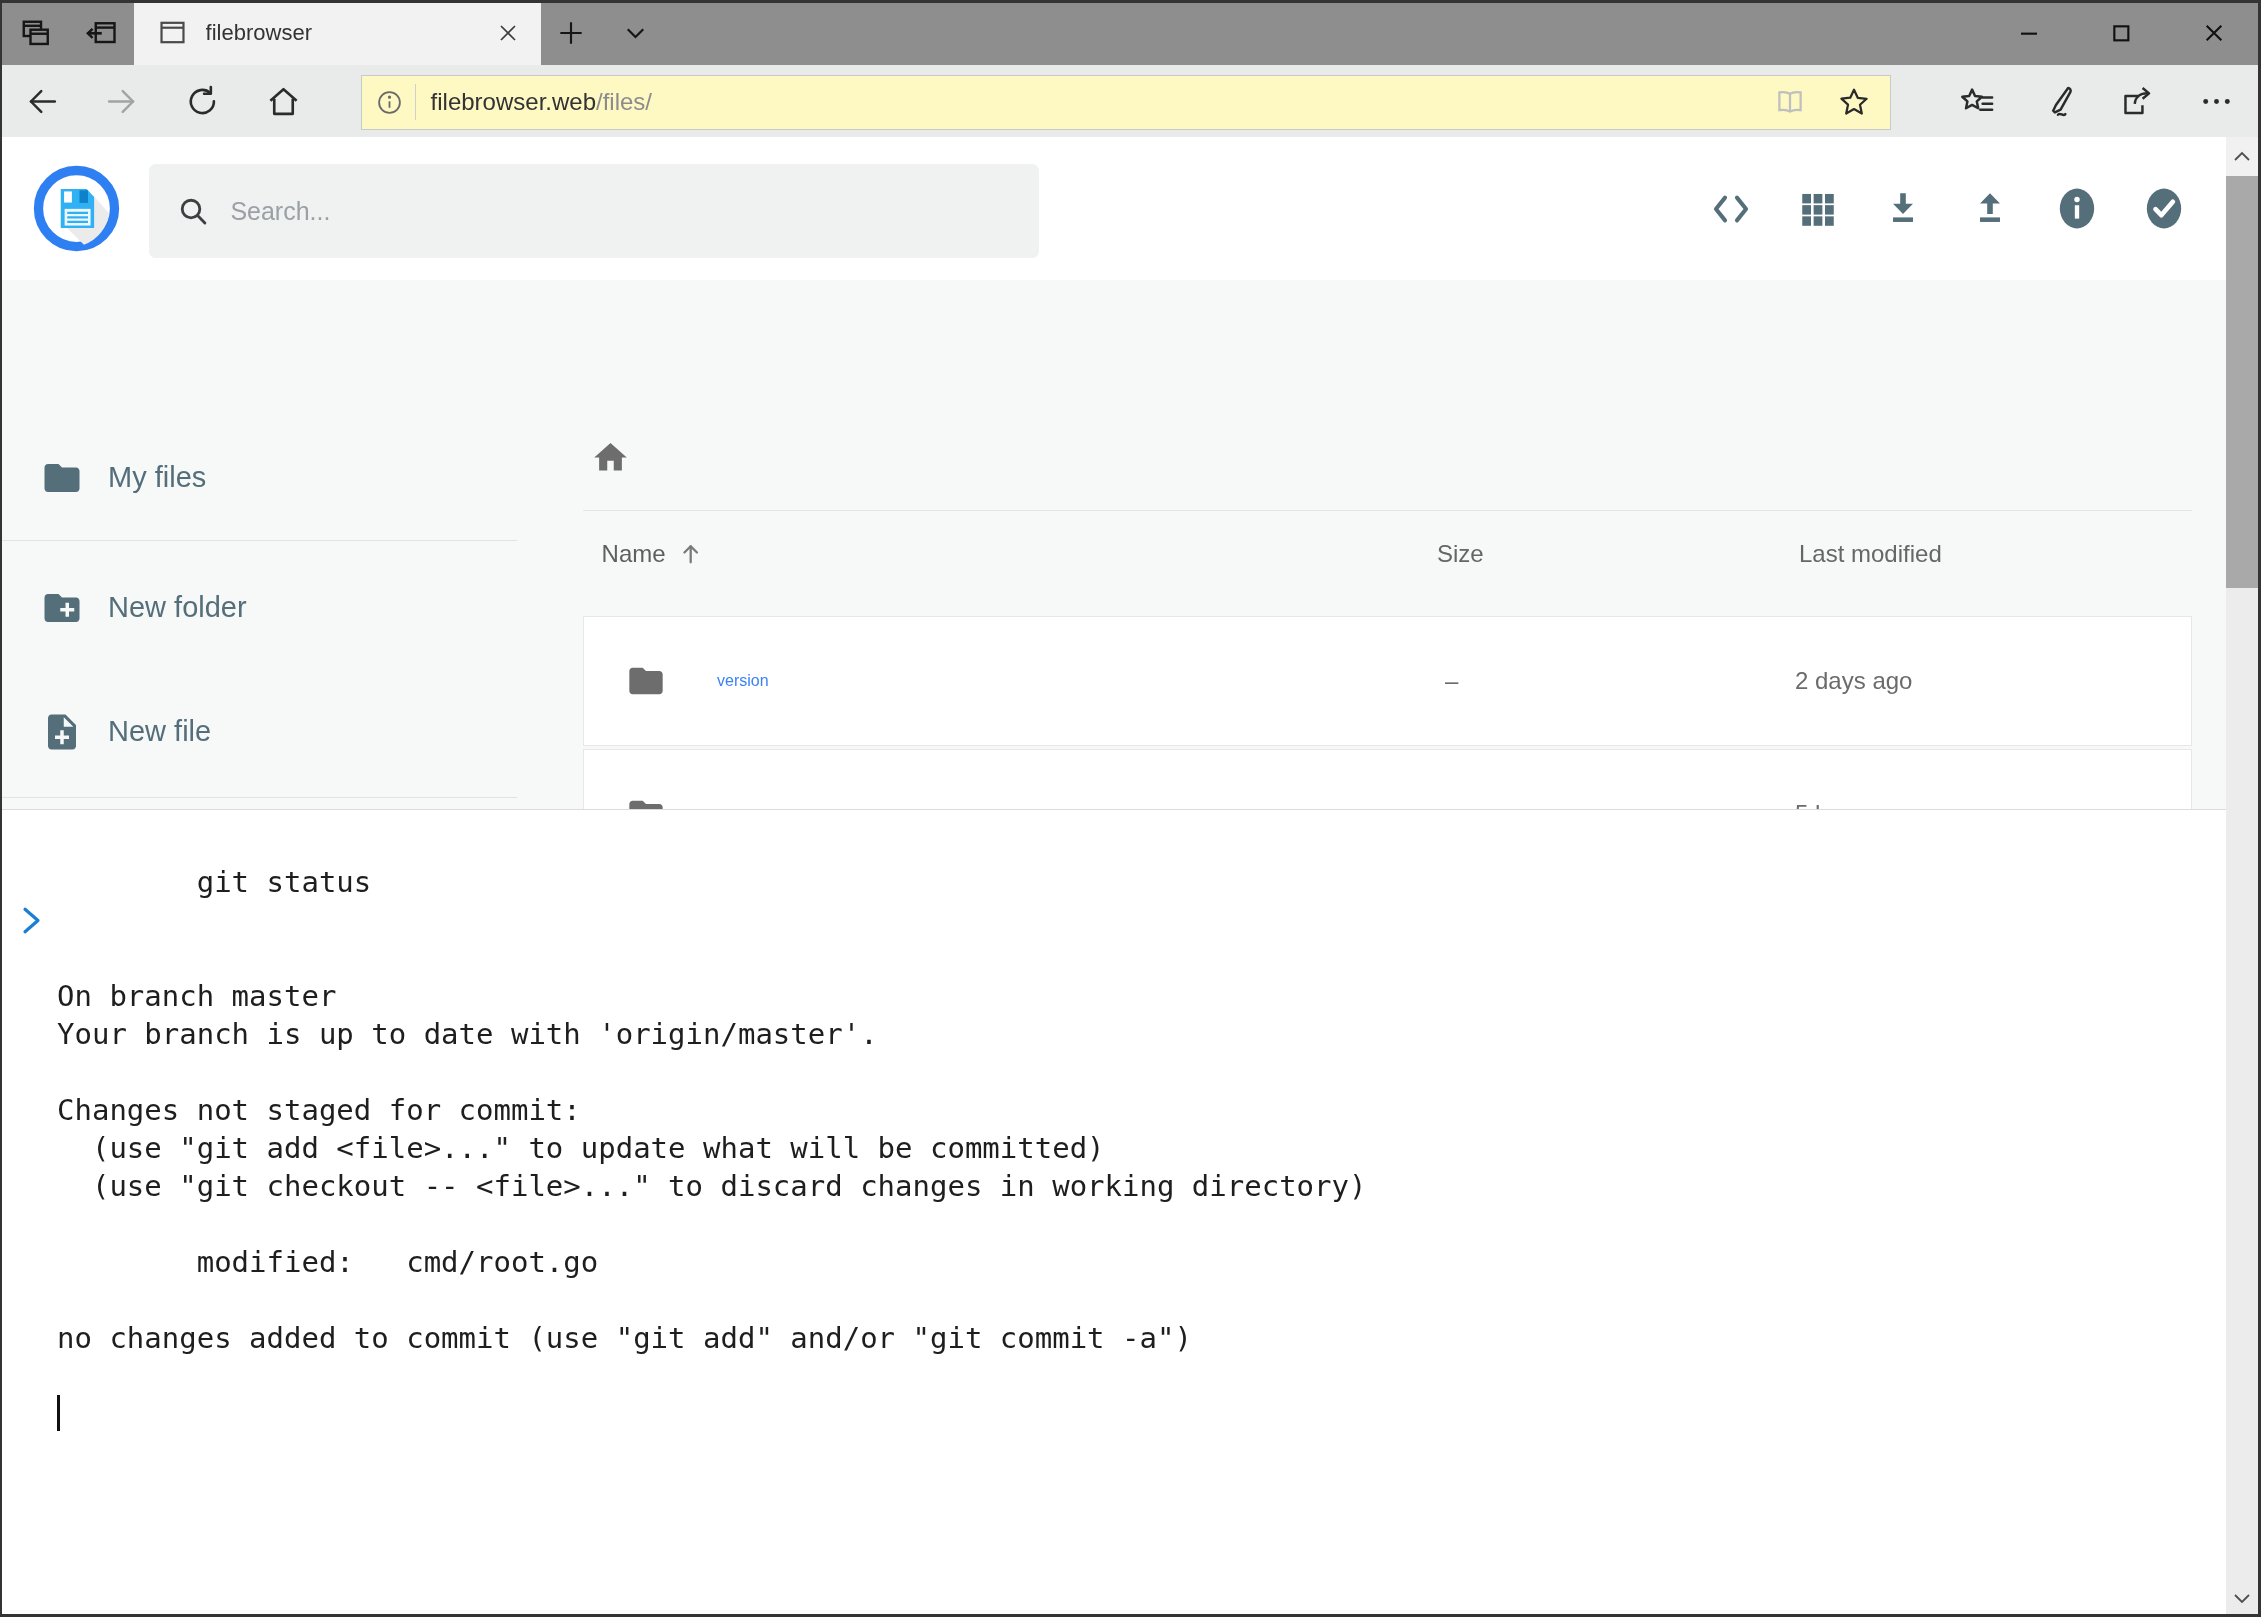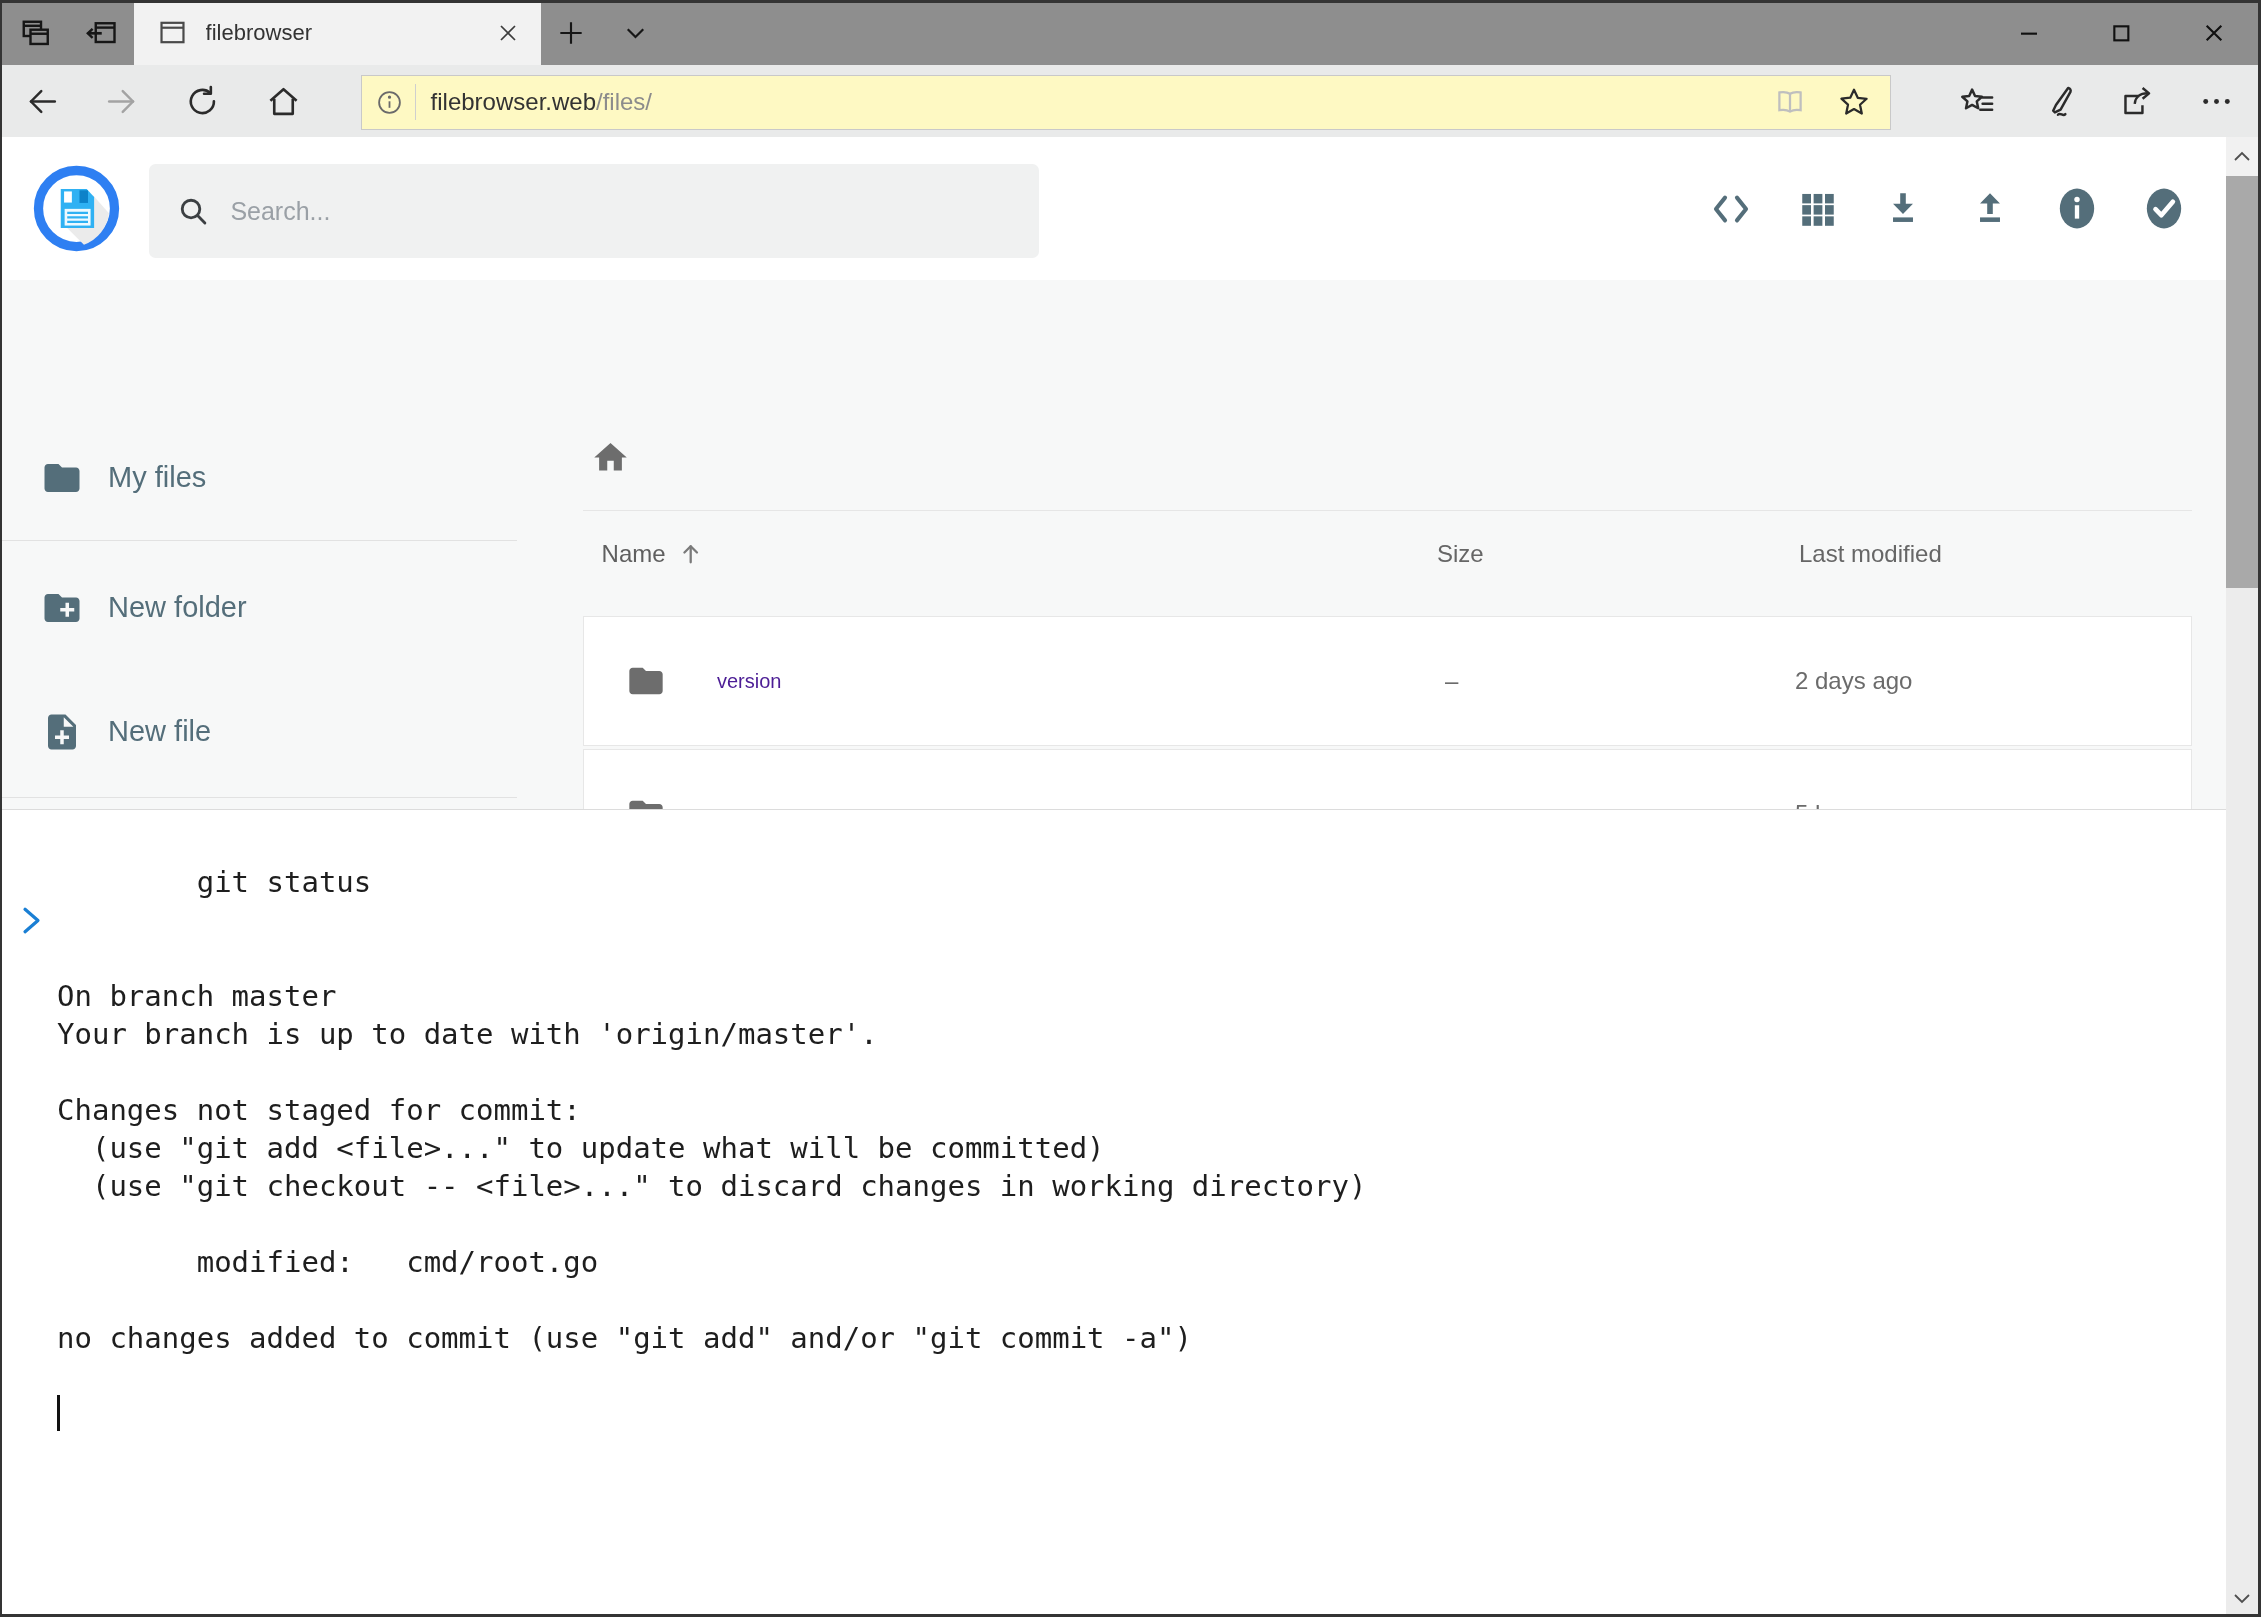--- a/index.html
+++ b/index.html
@@ -49,21 +49,21 @@
 
   .crumb-home{position:absolute;left:591px;top:158px;color:#6d6d6d;}
   .main-div{position:absolute;left:583px;top:230px;width:1609px;height:0.8px;background:#e6e6e6;}
   .listhead{position:absolute;left:583px;top:260px;width:1609px;height:48px;color:#666;font-size:24px;}
   .lh-name{position:absolute;left:18.6px;top:0;display:flex;align-items:center;gap:11.3px;font-weight:400;color:#5f5f5f;}
   .lh-size{position:absolute;left:854px;top:0;}
   .lh-mod{position:absolute;left:1216px;top:0;}
 
   .filerow{position:absolute;left:583px;width:1609px;height:130px;background:#fff;border:0.8px solid #e7e7e7;box-sizing:border-box;}
   .filerow .ficon{position:absolute;left:42px;top:50%;transform:translateY(-50%);color:#6d6d6d;}
-  .filerow .fname{position:absolute;left:133px;top:50%;transform:translateY(-50%);font-size:20px;color:#4c1d95;}
+  .filerow .fname{position:absolute;left:133px;top:50%;transform:translateY(-50%);font-size:16px;color:#3b82f6;}
   .filerow .fsize{position:absolute;left:861px;top:50%;transform:translateY(-50%);font-size:24px;color:#6b6b6b;}
   .filerow .fmod{position:absolute;left:1211px;top:50%;transform:translateY(-50%);font-size:24px;color:#6b6b6b;}
 
   
   .terminal{position:absolute;left:0;top:672px;width:2226px;height:807px;background:#fff;border-top:0.8px solid #dcdcdc;z-index:10;font-family:"DejaVu Sans Mono",monospace;font-size:29px;color:#1e1e1e;box-sizing:border-box;padding:14.5px 0 0 57px;}
   .term-cmdline{position:relative;line-height:38px;min-height:38px;margin-bottom:38px;white-space:pre;}
   .term-prompt{position:absolute;left:-36px;top:4px;color:#1a7fd4;}
   .term-line{white-space:pre;line-height:38px;min-height:38px;}
   .cursor-line{margin-top:38px;height:38px;position:relative;}
   .cursor{position:absolute;left:0;top:0.8px;width:3.2px;height:36px;background:#111;}

